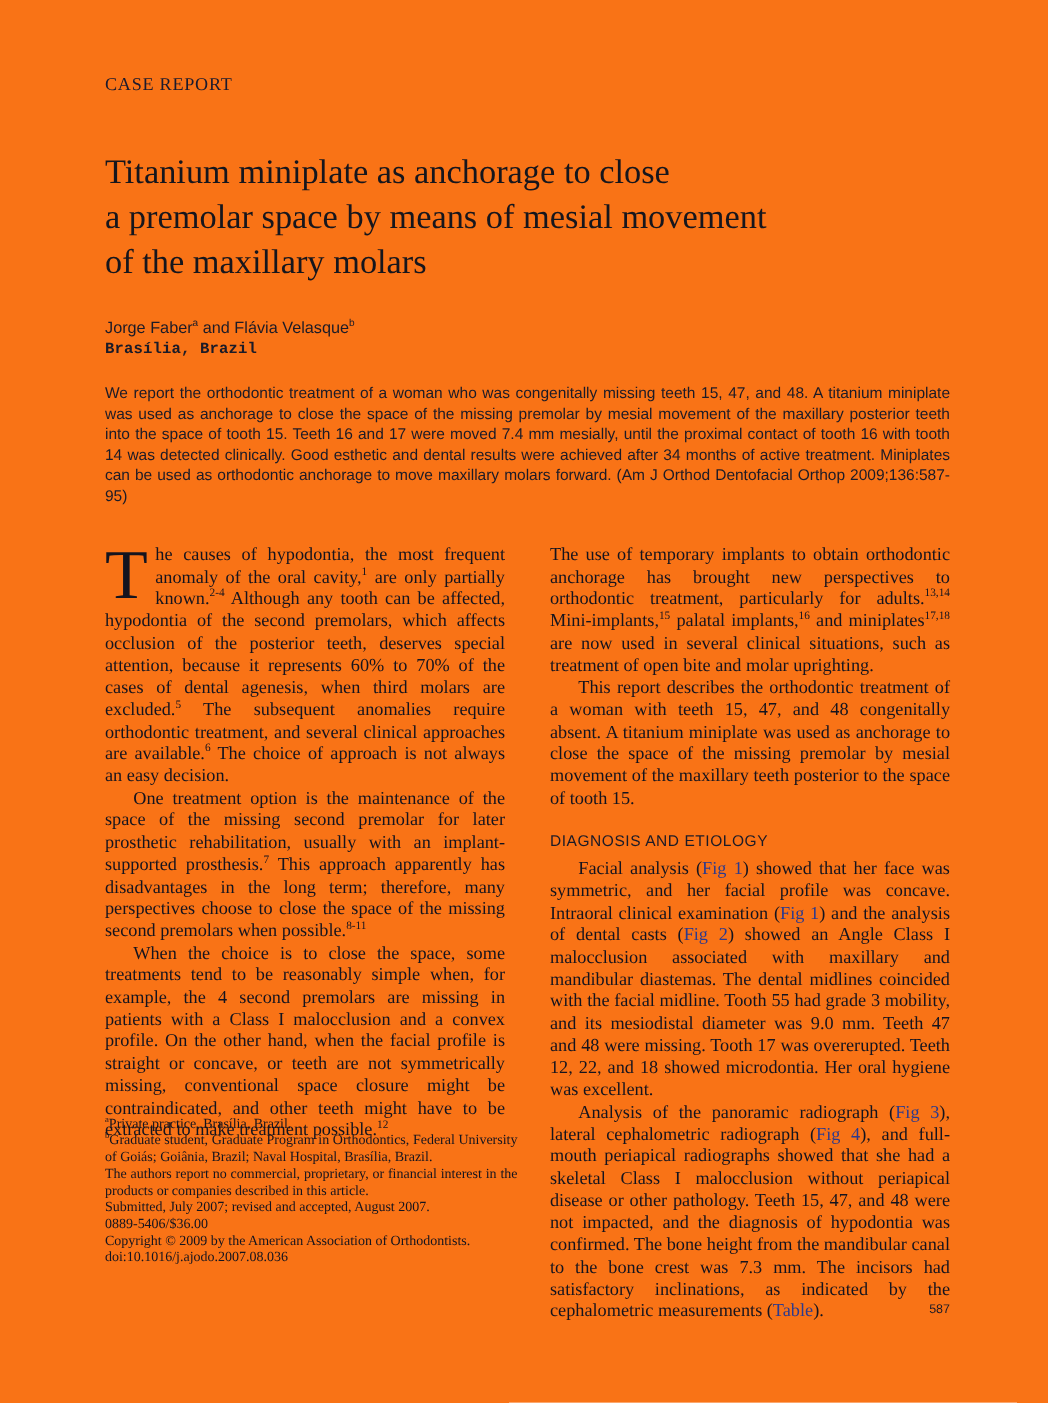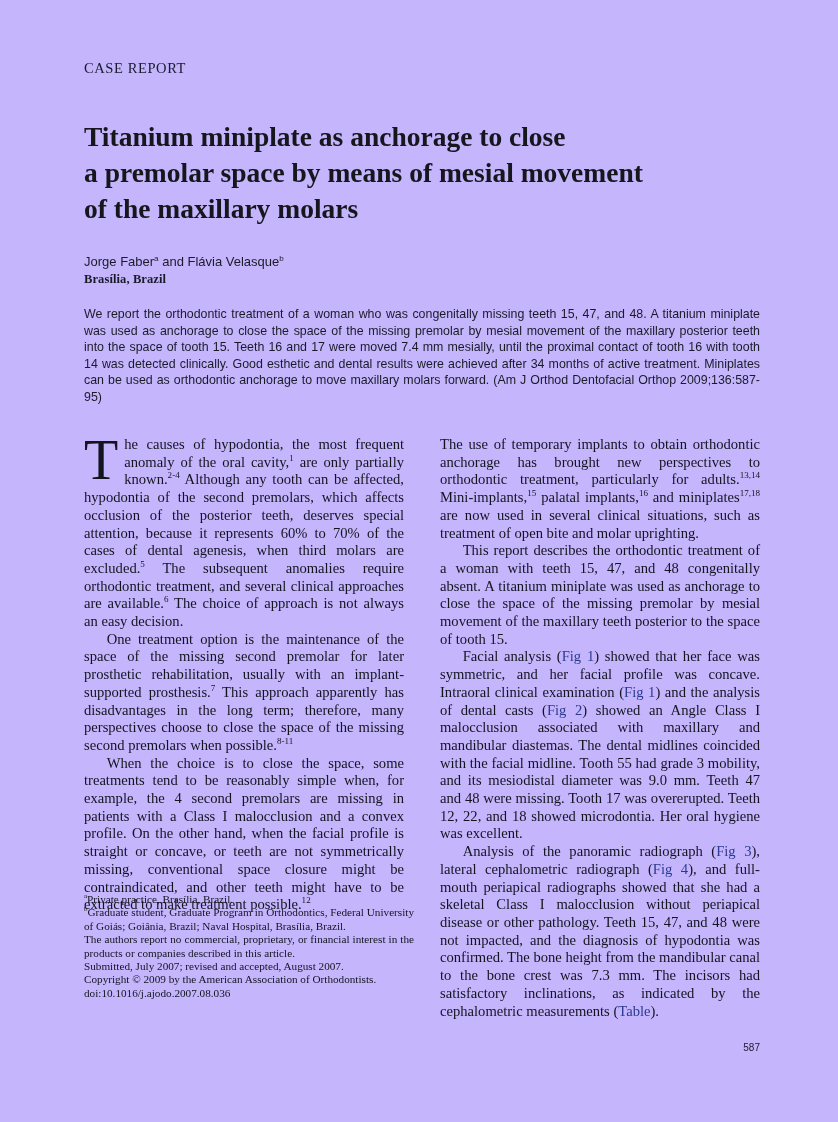--- a/index.html
+++ b/index.html
@@ -13,21 +13,21 @@
     position: relative;
     font-family: "Liberation Serif", serif;
     color: #000000;
     overflow: hidden;
   }
   .page {
     position: absolute;
     left: 0; top: 0;
     width: 838px;
     height: 1122px;
-    background: #c4b5fd;
+    background: #f97316;
   }
   .content {
     position: absolute;
     left: 84px;
     top: 0;
     width: 676px;
   }
 
   
   .case-report-label {
@@ -42,40 +42,40 @@
 
   
   .title {
     position: absolute;
     left: 0;
     top: 119px;
     width: 676px;
     font-family: "Liberation Serif", serif;
     font-size: 27.5px;
     line-height: 36px;
-    font-weight: bold;
+    font-weight: normal;
     color: #16161d;
     margin: 0;
   }
   .title .tline { display: block; white-space: nowrap; }
 
   
   .authors {
     position: absolute;
     left: 0;
     top: 253px;
     width: 676px;
     font-family: "Liberation Sans", sans-serif;
     font-size: 13px;
     line-height: 17px;
     color: #1b1b28;
   }
   .authors .aff {
     display: block;
-    font-family: Liberation Serif, serif;
+    font-family: Liberation Mono, monospace;
     font-weight: bold;
     font-size: 12.5px;
     letter-spacing: 0.1px;
     margin-top: 1px;
   }
   sup { font-size: 0.62em; vertical-align: super; line-height: 0; }
 
   
   .abstract {
     position: absolute;
@@ -192,33 +192,35 @@
       <p><span>When the choice is to close the space, some treatments tend to be reasonably simple when, for example, the 4 second premolars are missing in patients with a Class I malocclusion and a convex profile. On the other hand, when the facial profile is straight or concave, or teeth are not symmetrically missing, conventional space closure might be contraindicated, and other teeth might have to be extracted to make treatment possible.</span><sup>12</sup></p>
 
     </div>
 
     <div class="col col-right">
 
       <p class="first"><span>The use of temporary implants to obtain orthodontic anchorage has brought new perspectives to orthodontic treatment, particularly for adults.</span><sup>13,14</sup><span> Mini-implants,</span><sup>15</sup><span> palatal implants,</span><sup>16</sup><span> and miniplates</span><sup>17,18</sup><span> are now used in several clinical situations, such as treatment of open bite and molar uprighting.</span></p>
 
       <p>This report describes the orthodontic treatment of a woman with teeth 15, 47, and 48 congenitally absent. A titanium miniplate was used as anchorage to close the space of the missing premolar by mesial movement of the maxillary teeth posterior to the space of tooth 15.</p>
 
+      <div class="sec-head">DIAGNOSIS AND ETIOLOGY</div>
 
 
       <p><span>Facial analysis (</span><span class="lnk">Fig 1</span><span>) showed that her face was symmetric, and her facial profile was concave. Intraoral clinical examination (</span><span class="lnk">Fig 1</span><span>) and the analysis of dental casts (</span><span class="lnk">Fig 2</span><span>) showed an Angle Class I malocclusion associated with maxillary and mandibular diastemas. The dental midlines coincided with the facial midline. Tooth 55 had grade 3 mobility, and its mesiodistal diameter was 9.0 mm. Teeth 47 and 48 were missing. Tooth 17 was overerupted. Teeth 12, 22, and 18 showed microdontia. Her oral hygiene was excellent.</span></p>
 
       <p><span>Analysis of the panoramic radiograph (</span><span class="lnk">Fig 3</span><span>), lateral cephalometric radiograph (</span><span class="lnk">Fig 4</span><span>), and full-mouth periapical radiographs showed that she had a skeletal Class I malocclusion without periapical disease or other pathology. Teeth 15, 47, and 48 were not impacted, and the diagnosis of hypodontia was confirmed. The bone height from the mandibular canal to the bone crest was 7.3 mm. The incisors had satisfactory inclinations, as indicated by the cephalometric measurements (</span><span class="lnk">Table</span><span>).</span></p>
 
     </div>
 
     <div class="footnotes">
       <div><sup>a</sup><span>Private practice, Brasília, Brazil.</span></div>
       <div><sup>b</sup><span>Graduate student, Graduate Program in Orthodontics, Federal University of Goiás; Goiânia, Brazil; Naval Hospital, Brasília, Brazil.</span></div>
       <div>The authors report no commercial, proprietary, or financial interest in the products or companies described in this article.</div>
       <div class="nj">Submitted, July 2007; revised and accepted, August 2007.</div>
+      <div class="nj">0889-5406/$36.00</div>
       <div class="nj">Copyright © 2009 by the American Association of Orthodontists.</div>
       <div class="nj">doi:10.1016/j.ajodo.2007.08.036</div>
     </div>
 
     <div class="folio">587</div>
 
   </div>
 </div>
 
 </body></html>

